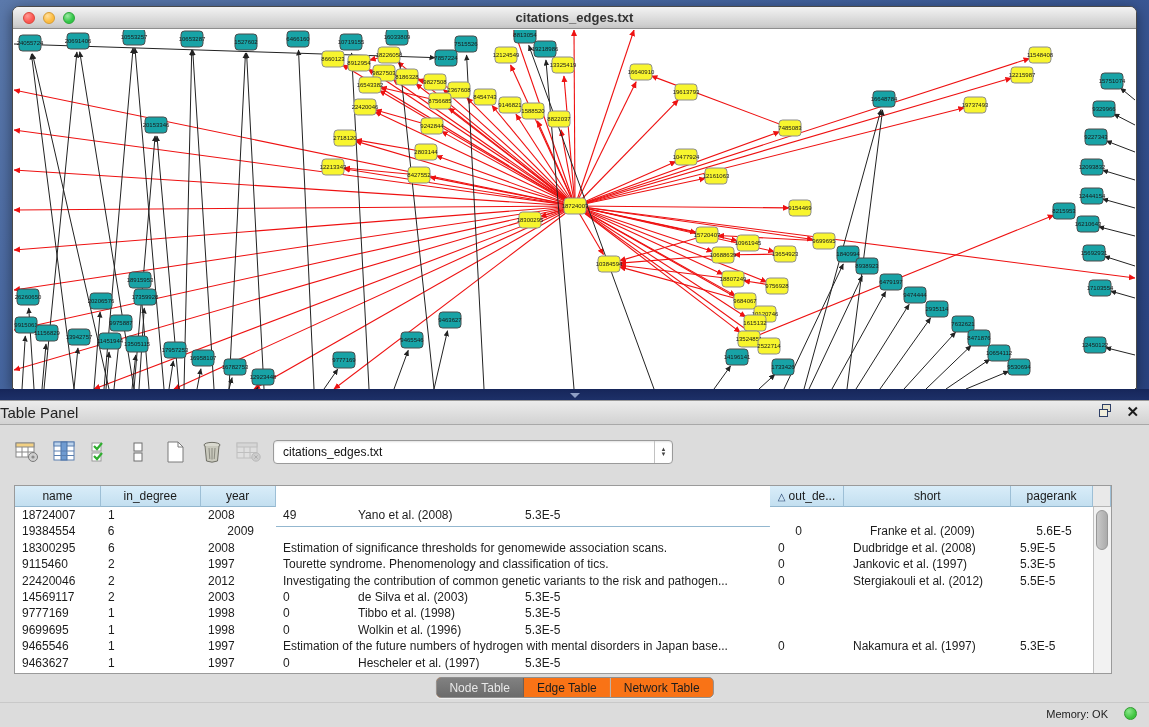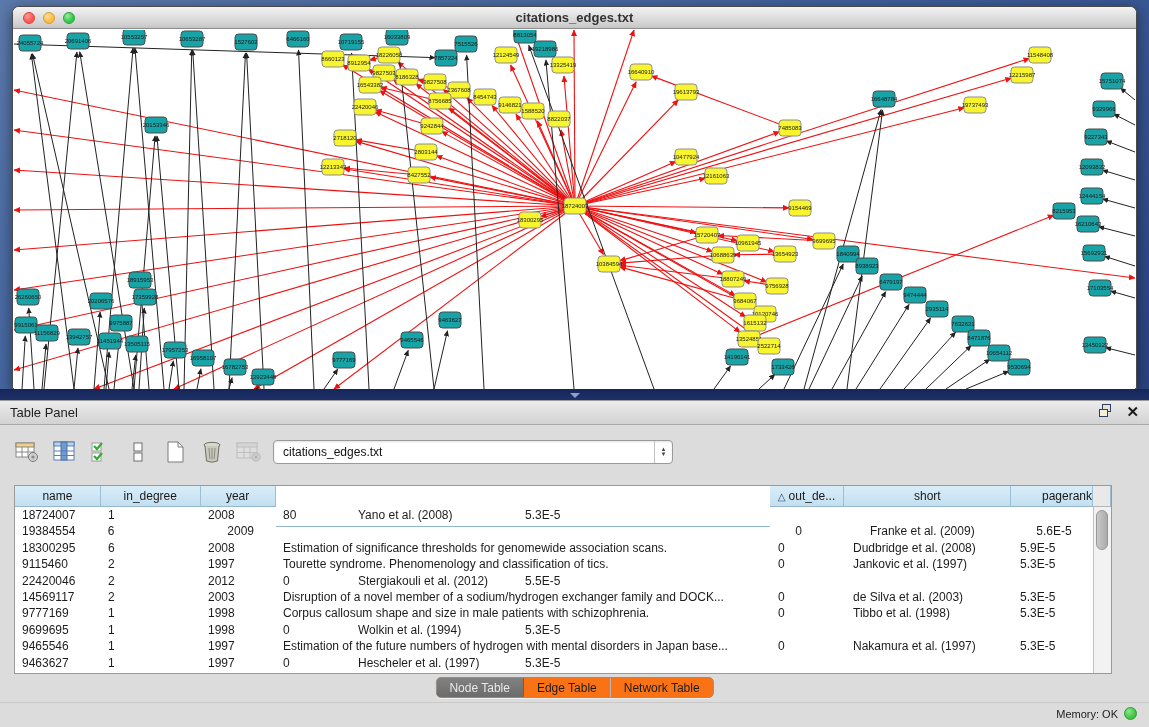--- a/index.html
+++ b/index.html
@@ -27,21 +27,21 @@
   .divider-strip { position:absolute; left:0; top:389px; width:1149px; height:11px;
     background:linear-gradient(#16265a,#1d3068); }
   .divider-handle { position:absolute; left:570px; top:393px; width:0; height:0;
     border-left:5px solid transparent; border-right:5px solid transparent; border-top:5px solid #8fa0c6; }
 
   
   .table-panel { position:absolute; left:0; top:400px; width:1149px; height:327px;
     background:#dcdcdc; border-top:1px solid #9a9a9a; }
   .panel-header { height:24px; background:linear-gradient(#ececec,#d2d2d2);
     border-bottom:1px solid #a8a8a8; position:relative; }
-  .panel-title { font-size:13px; color:#222; line-height:24px; padding-left:10px; }
+  .panel-title { font-size:15px; color:#222; line-height:24px; }
   .panel-header-icons { position:absolute; right:10px; top:3px; display:flex; gap:12px; align-items:center; }
   .float-icon { width:15px; height:15px; position:relative; cursor:pointer; }
   .float-icon .sq1 { position:absolute; left:3px; top:0; width:9px; height:8px; border:1px solid #2e3f66; background:#e8e4cf; }
   .float-icon .sq2 { position:absolute; left:0; top:5px; width:9px; height:8px; border:1px solid #2e3f66; background:#f2efdd; }
   .close-x { font-size:15px; font-weight:bold; color:#1a1a1a; cursor:pointer; line-height:15px; }
 
   .toolbar { position:absolute; left:12px; top:34px; height:34px; display:flex; align-items:center; gap:7px; }
   .tool-btn { width:30px; height:28px; display:flex; align-items:center; justify-content:center; cursor:pointer; border-radius:3px; }
   .tool-btn.disabled { opacity:.45; }
   .fx { font-family:"Liberation Serif", serif; font-style:italic; font-weight:bold; font-size:15px; color:#111; }
@@ -67,21 +67,21 @@
   .vthumb { position:absolute; left:2px; top:3px; width:12px; height:40px; border-radius:6px;
     background:linear-gradient(90deg,#c9c9c9,#ababab); border:1px solid #979797; cursor:pointer; }
 
   .seg-tabs { position:absolute; left:50%; transform:translateX(-50%); top:276px; display:flex; height:21px;
     border:1px solid #8f8f8f; border-radius:5px; overflow:hidden; background:#f97316; box-shadow:0 1px 0 rgba(255,255,255,.6); }
   .seg { font-size:12px; padding:0 13px; line-height:20px; color:#1d1d1d; border-right:1px solid #b9b9b9; cursor:pointer; }
   .seg:last-child { border-right:none; }
   .seg.selected { background:linear-gradient(#818181,#6b6b6b); color:#e9e9e9; border-right:1px solid #5f5f5f; }
 
   .panel-footer { position:absolute; left:0; bottom:0; width:100%; height:25px; border-top:1px solid #c9c9c9; }
-  .memory { position:absolute; right:12px; top:4px; display:flex; align-items:center; gap:6px; cursor:pointer; }
+  .memory { position:absolute; right:12px; top:4px; display:flex; align-items:center; gap:16px; cursor:pointer; }
   .memory-label { font-size:11px; color:#222; }
   .memory-dot { width:13px; height:13px; border-radius:50%;
     background:radial-gradient(circle at 35% 30%, #8ae78a, #3ec43e 65%); border:1px solid #2f9a2f; }
 
   svg text { user-select:none; }
 </style>
 </head>
 <body>
 
 <div class="net-window">
@@ -724,29 +724,29 @@
   </div>
 
   <div class="data-table">
     <div class="thead" id="thead">
         <div class="th" style="width: 86px;">name</div>
         <div class="th" style="width: 100px;">in_degree</div>
         <div class="th" style="width: 75px;">year</div>
         <div class="th" style="width: 495px; margin-top: 40px;">title</div>
         <div class="th" style="width: 75px;"><span class="sort">△</span>out_de...</div>
         <div class="th" style="width: 167px;">short</div>
-        <div class="th" style="width: 82px; text-align: right;">pagerank</div>
+        <div class="th" style="width: 82px;">pagerank</div>
         <div class="th corner" style="width: 18px;"></div>
       </div>
     <div class="tbody" id="tbody">
         <div class="tr">
           <div class="td" style="width: 86px;">18724007</div>
           <div class="td" style="width: 100px;">1</div>
           <div class="td" style="width: 75px;">2008</div>
-          <div class="td" style="width: 75px;">80</div>
+          <div class="td" style="width: 75px;">49</div>
           <div class="td" style="width: 167px;">Yano et al. (2008)</div>
           <div class="td" style="width: 82px;">5.3E-5</div>
         </div>
         <div class="tr">
           <div class="td" style="width: 86px;">19384554</div>
           <div class="td" style="width: 100px;">6</div>
           <div class="td" style="width: 75px; margin-left: 20px;">2009</div>
           <div class="td" style="width: 495px; margin-top: 40px;">Genome-wide association studies in ADHD.</div>
           <div class="td" style="width: 75px;">0</div>
           <div class="td" style="width: 167px;">Franke et al. (2009)</div>
@@ -767,48 +767,47 @@
           <div class="td" style="width: 75px;">1997</div>
           <div class="td" style="width: 495px;">Tourette syndrome. Phenomenology and classification of tics.</div>
           <div class="td" style="width: 75px;">0</div>
           <div class="td" style="width: 167px;">Jankovic et al. (1997)</div>
           <div class="td" style="width: 82px;">5.3E-5</div>
         </div>
         <div class="tr">
           <div class="td" style="width: 86px;">22420046</div>
           <div class="td" style="width: 100px;">2</div>
           <div class="td" style="width: 75px;">2012</div>
+          <div class="td" style="width: 495px;">Investigating the contribution of common genetic variants to the risk and pathogen...</div>
           <div class="td" style="width: 75px;">0</div>
           <div class="td" style="width: 167px;">Stergiakouli et al. (2012)</div>
           <div class="td" style="width: 82px;">5.5E-5</div>
         </div>
         <div class="tr">
           <div class="td" style="width: 86px;">14569117</div>
           <div class="td" style="width: 100px;">2</div>
           <div class="td" style="width: 75px;">2003</div>
-          <div class="td" style="width: 495px;">Disruption of a novel member of a sodium/hydrogen exchanger family and DOCK...</div>
           <div class="td" style="width: 75px;">0</div>
           <div class="td" style="width: 167px;">de Silva et al. (2003)</div>
           <div class="td" style="width: 82px;">5.3E-5</div>
         </div>
         <div class="tr">
           <div class="td" style="width: 86px;">9777169</div>
           <div class="td" style="width: 100px;">1</div>
           <div class="td" style="width: 75px;">1998</div>
-          <div class="td" style="width: 495px;">Corpus callosum shape and size in male patients with schizophrenia.</div>
           <div class="td" style="width: 75px;">0</div>
           <div class="td" style="width: 167px;">Tibbo et al. (1998)</div>
           <div class="td" style="width: 82px;">5.3E-5</div>
         </div>
         <div class="tr">
           <div class="td" style="width: 86px;">9699695</div>
           <div class="td" style="width: 100px;">1</div>
           <div class="td" style="width: 75px;">1998</div>
           <div class="td" style="width: 75px;">0</div>
-          <div class="td" style="width: 167px;">Wolkin et al. (1994)</div>
+          <div class="td" style="width: 167px;">Wolkin et al. (1996)</div>
           <div class="td" style="width: 82px;">5.3E-5</div>
         </div>
         <div class="tr">
           <div class="td" style="width: 86px;">9465546</div>
           <div class="td" style="width: 100px;">1</div>
           <div class="td" style="width: 75px;">1997</div>
           <div class="td" style="width: 495px;">Estimation of the future numbers of hydrogen with mental disorders in Japan base...</div>
           <div class="td" style="width: 75px;">0</div>
           <div class="td" style="width: 167px;">Nakamura et al. (1997)</div>
           <div class="td" style="width: 82px;">5.3E-5</div>

